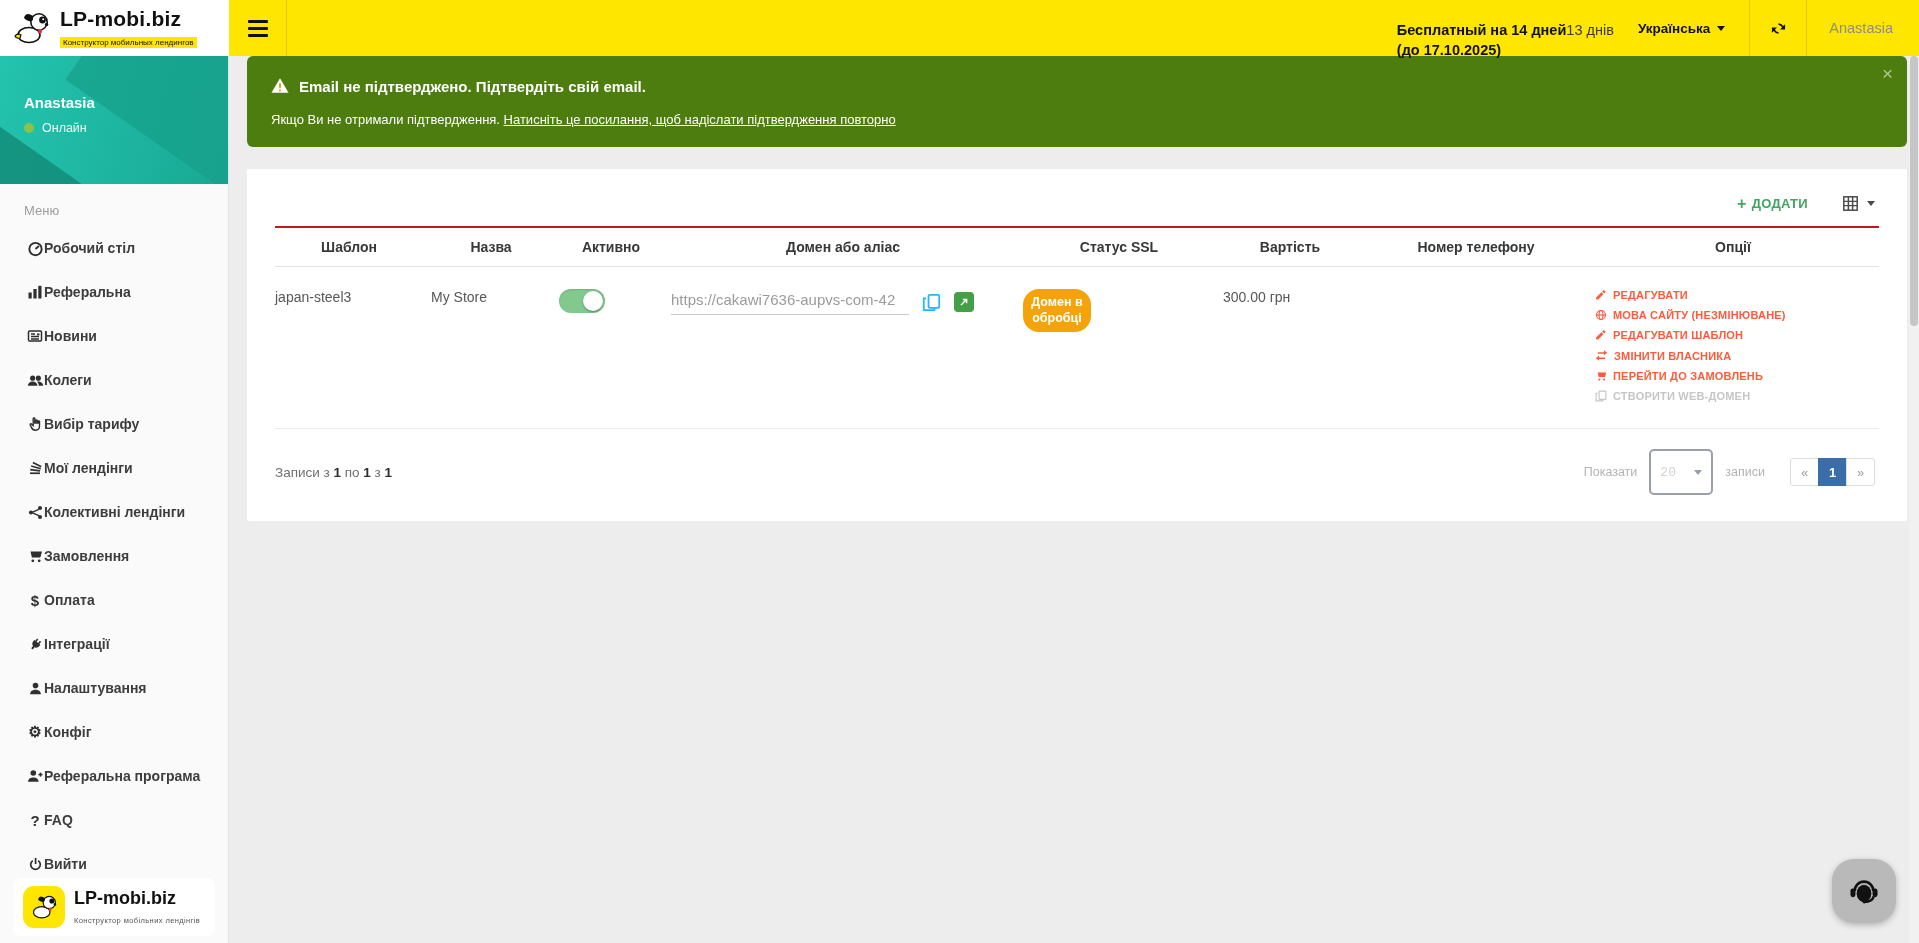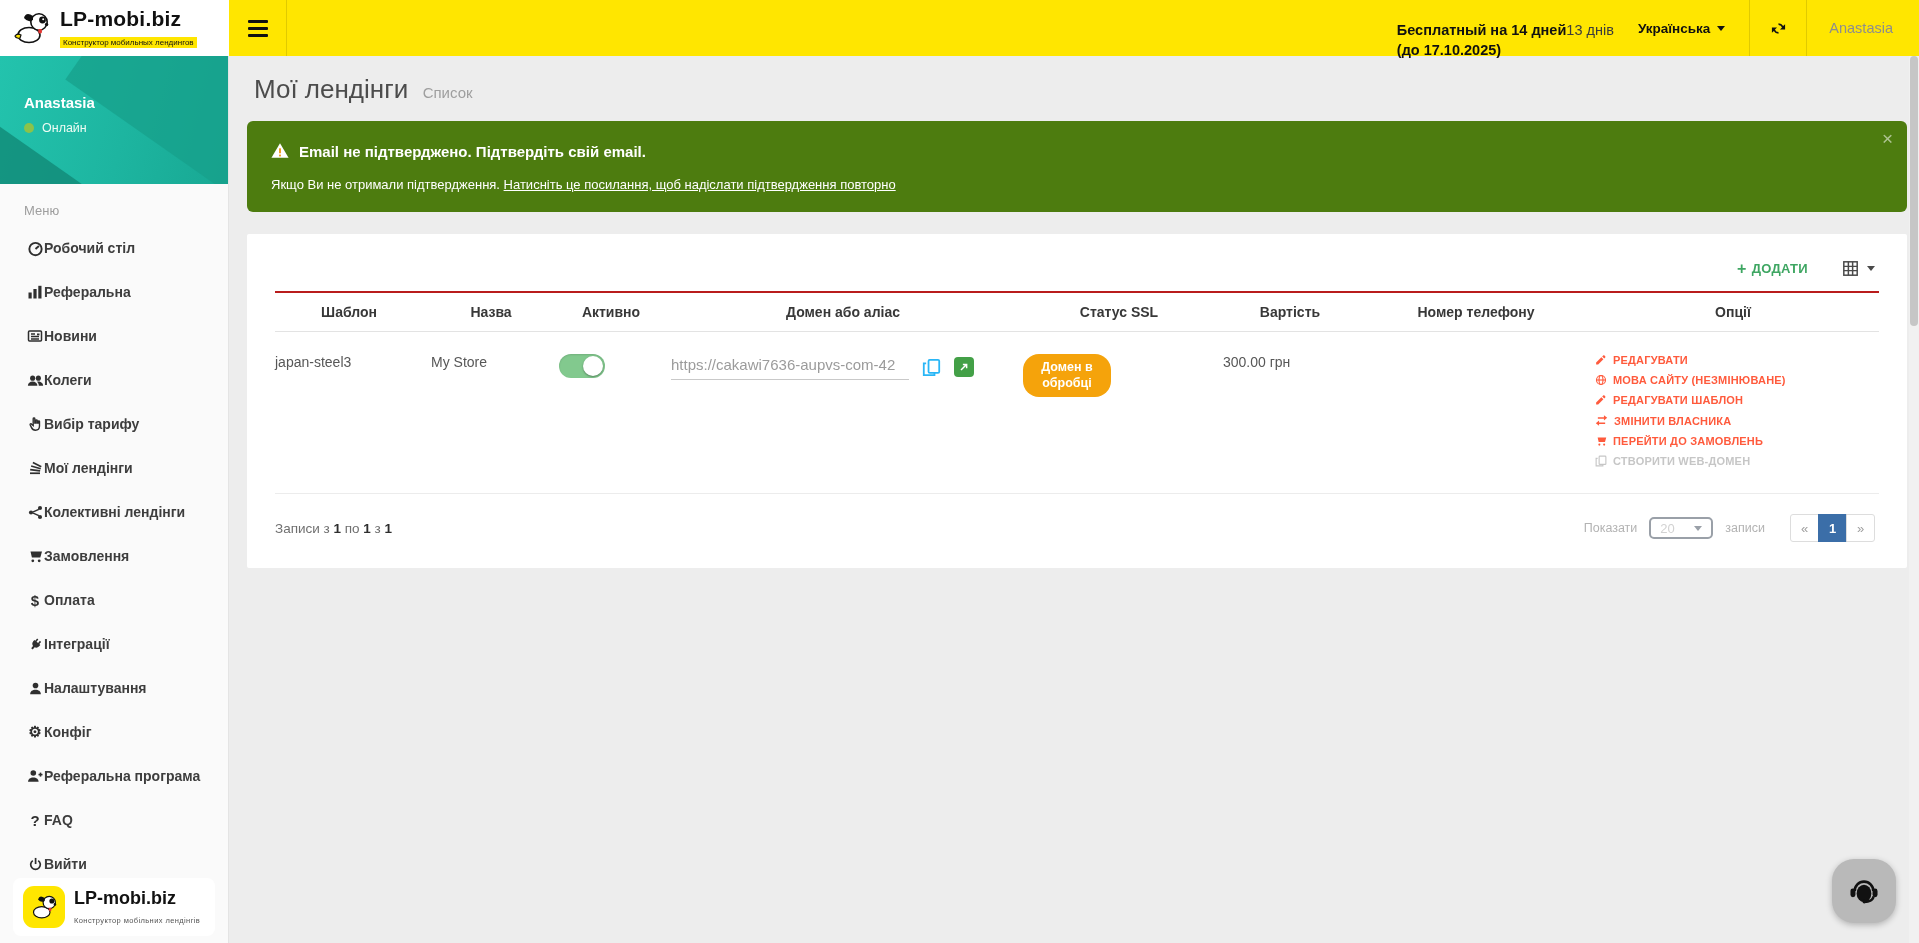--- a/index.html
+++ b/index.html
@@ -69,31 +69,31 @@
   td.cell-domain, td.cell-ssl, td.cell-active { padding-top:15px; }
 
   .toggle { width:46px; height:24px; border-radius:13px; background:#82C98E; position:relative; cursor:pointer; box-shadow:inset 0 1px 2px rgba(0,0,0,.12); }
   .toggle-knob { position:absolute; right:2px; top:2px; width:20px; height:20px; border-radius:50%; background:#fff; box-shadow:0 1px 2px rgba(0,0,0,.35); }
 
   .domain-wrap { display:flex; align-items:center; gap:13px; }
   .domain-input { width:238px; border:none; border-bottom:1px solid #c9c9c9; background:transparent; font-size:15px; color:#9b9b9b; padding:2px 0 6px 0; outline:none; font-family:"Liberation Sans", sans-serif; }
   .icon-btn { background:transparent; border:none; cursor:pointer; padding:0; }
   .ext-btn { width:20px; height:20px; border-radius:4px; background:#43A047; display:flex; align-items:center; justify-content:center; }
 
-  .ssl-badge { display:inline-block; width:88px; background:#F5A30B; color:#fff; font-size:12.5px; font-weight:700; text-align:center; border-radius:16px; padding:5px 8px; line-height:1.3; }
+  .ssl-badge { display:inline-block; width:68px; background:#F5A30B; color:#fff; font-size:12.5px; font-weight:700; text-align:center; border-radius:16px; padding:5px 8px; line-height:1.3; }
 
   .opt-link { display:flex; align-items:center; gap:6px; text-decoration:none; color:#FF5A3C; font-size:11px; font-weight:700; letter-spacing:.2px; margin-bottom:8px; }
   .opt-link.disabled { color:#c6c6c6; cursor:default; }
 
   .card-footer { display:flex; justify-content:space-between; align-items:center; padding:20px 4px 12px 0; }
   .records-info { font-size:13.5px; color:#6f6f6f; }
   .records-info .num { font-weight:700; color:#2e2e2e; }
   .footer-right { display:flex; align-items:center; gap:12px; }
   .muted-label { font-size:12.5px; color:#b3b3b3; }
-  .pagesize { width:64px; height:22px; border:2px solid #9aa0a8; border-radius:5px; display:flex; align-items:center; justify-content:space-between; padding:0 9px; color:#d2d2d2; font-size:13px; cursor:pointer; background:#fff; }
+  .pagesize { width:64px; height:46px; border:2px solid #9aa0a8; border-radius:5px; display:flex; align-items:center; justify-content:space-between; padding:0 9px; color:#d2d2d2; font-size:13px; cursor:pointer; background:#fff;font-family:Liberation Mono, monospace; }
   .pagesize .caret { border-top-color:#9aa0a8; border-left-width:4px; border-right-width:4px; }
   .pagination { display:flex; list-style:none; margin-left:14px; }
   .page-btn { min-width:29px; height:28px; display:flex; align-items:center; justify-content:center; border:1px solid #ddd; background:#fff; color:#9e9e9e; font-size:13px; cursor:pointer; margin-left:-1px; }
   .page-btn.first { border-radius:3px 0 0 3px; }
   .page-btn.last { border-radius:0 3px 3px 0; }
   .page-btn.active { background:#3B6EA8; border-color:#3B6EA8; color:#fff; font-weight:700; }
 
   .chat-widget { position:absolute; right:23px; bottom:20px; width:64px; height:64px; border-radius:22px; background:#b9b9b9; border:none; display:flex; align-items:center; justify-content:center; cursor:pointer; box-shadow:0 2px 6px rgba(0,0,0,.25); z-index:40; }
 
   .scrollbar-track { position:absolute; right:0; top:56px; bottom:0; width:10px; background:#f1f1f1; z-index:35; }
@@ -307,24 +307,20 @@
       </svg>
     </span>
     <span>
       <span class="slc-title">LP-mobi.biz</span><br>
       <span class="slc-sub">Конструктор мобільних лендінгів</span>
     </span>
   </a>
 </aside>
 
 <main class="main">
-  <div class="page-head">
-    <h1 class="page-title">Мої лендінги</h1>
-    <span class="page-subtitle">Список</span>
-  </div>
 
   <div class="alert">
     <div class="alert-title-row">
       <span>
         <svg width="18" height="18" viewBox="0 0 16 16">
             <path d="M8 1.2 L15.6 14 H.4z" fill="#fff"></path>
             <rect x="7.2" y="5.6" width="1.6" height="4.4" fill="#F0940D"></rect>
             <rect x="7.2" y="11.2" width="1.6" height="1.6" fill="#F0940D"></rect>
           </svg>
       </span>

